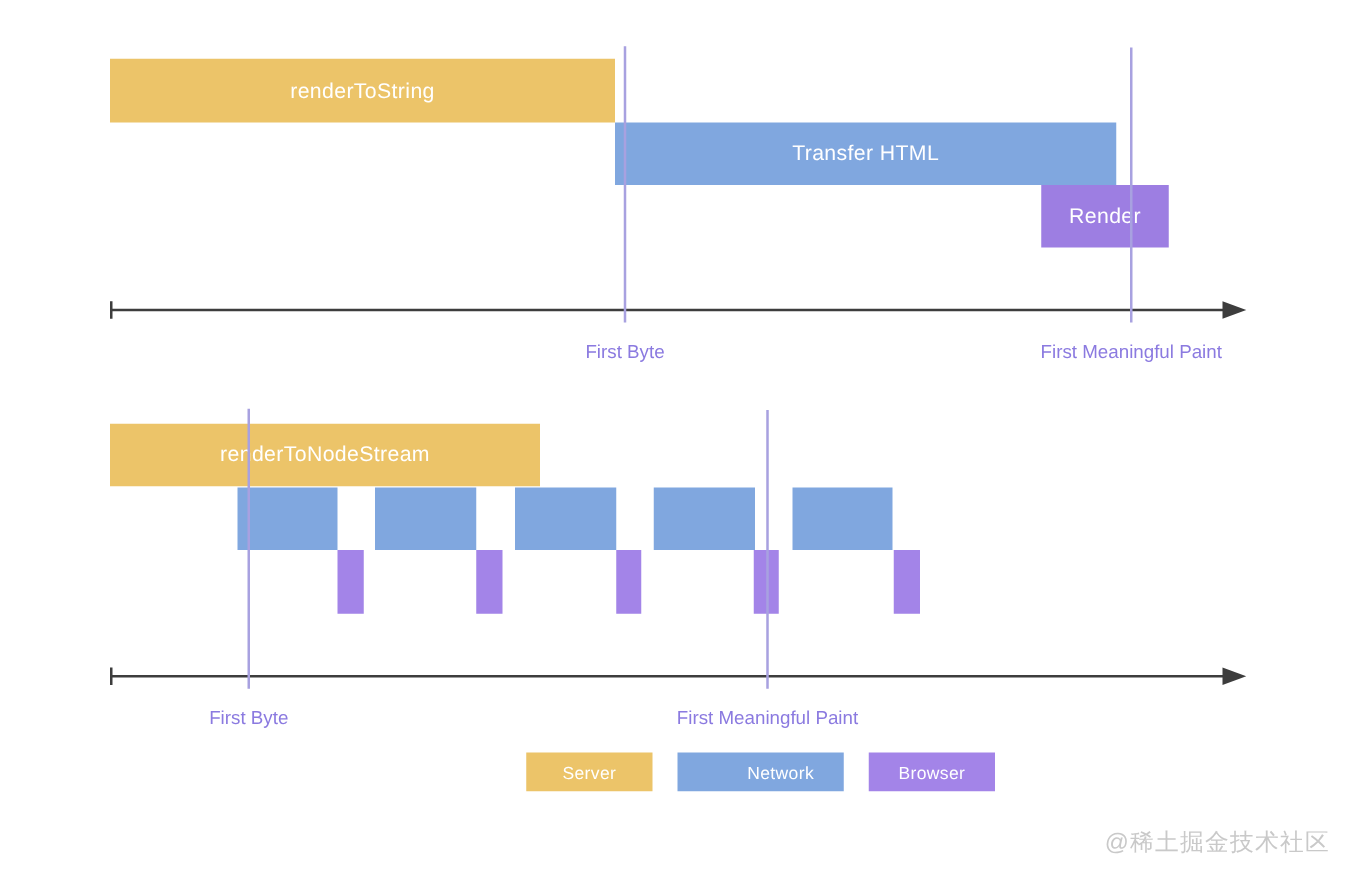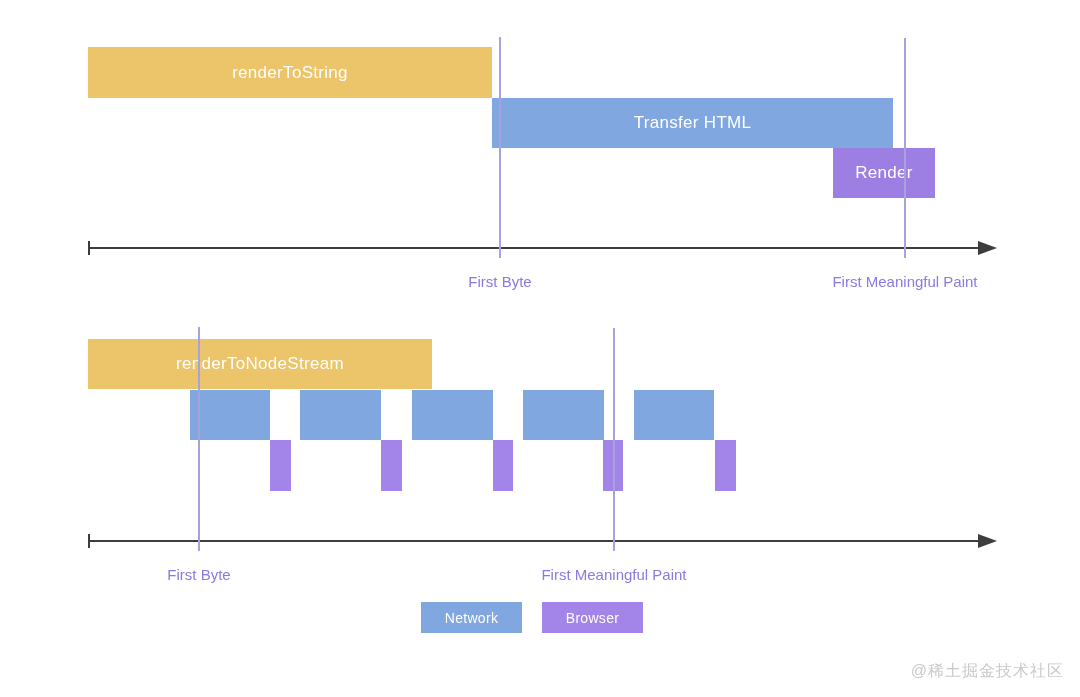--- a/index.html
+++ b/index.html
@@ -56,21 +56,21 @@
     justify-content: center;
     color: #ffffff;
     font-size: 14px;
     font-weight: 500;
     letter-spacing: 0.3px;
   }
   .watermark {
     position: absolute;
     top: 661px;
     right: 16px;
-    font-size: 16px;
+    font-size: 19px;
     letter-spacing: 1px;
     margin-left: 36px;
   }
 </style>
 </head>
 <body>
 
 <div class="canvas">
 
   <div class="chart-layer">
@@ -100,19 +100,20 @@
       <div class="bar" style="left: 603px; top: 440px; width: 20px; height: 51px; background: rgb(163, 132, 232); color: rgb(255, 255, 255);"></div>
       <div class="bar" style="left: 634px; top: 390px; width: 80px; height: 50px; background: rgb(128, 167, 223); color: rgb(255, 255, 255);"></div>
       <div class="bar" style="left: 715px; top: 440px; width: 21px; height: 51px; background: rgb(163, 132, 232); color: rgb(255, 255, 255);"></div>
       <div class="marker-line" style="left: 198px; top: 327px; height: 224px; background: rgb(168, 161, 224);"></div>
       <div class="marker-label" style="left: 199px; top: 553px; color: rgb(139, 122, 224);">First Byte</div>
       <div class="marker-line" style="left: 613px; top: 328px; height: 223px; background: rgb(168, 161, 224);"></div>
       <div class="marker-label" style="left: 614px; top: 553px; color: rgb(139, 122, 224);">First Meaningful Paint</div>
     </div>
 
   <div class="legend">
-    <div class="legend-item" style="background: rgb(128, 167, 223);">Network</div>
+    <div class="legend-item" style="background: rgb(236, 196, 105);">Server</div>
+    <div class="legend-item" style="background: rgb(128, 167, 223); padding-left: 32px;">Network</div>
     <div class="legend-item" style="background: rgb(163, 132, 232); text-align: right;">Browser</div>
   </div>
 
   <div class="watermark" style="color: rgb(201, 201, 201);">@稀土掘金技术社区</div>
 
 </div>
 
 </body></html>

